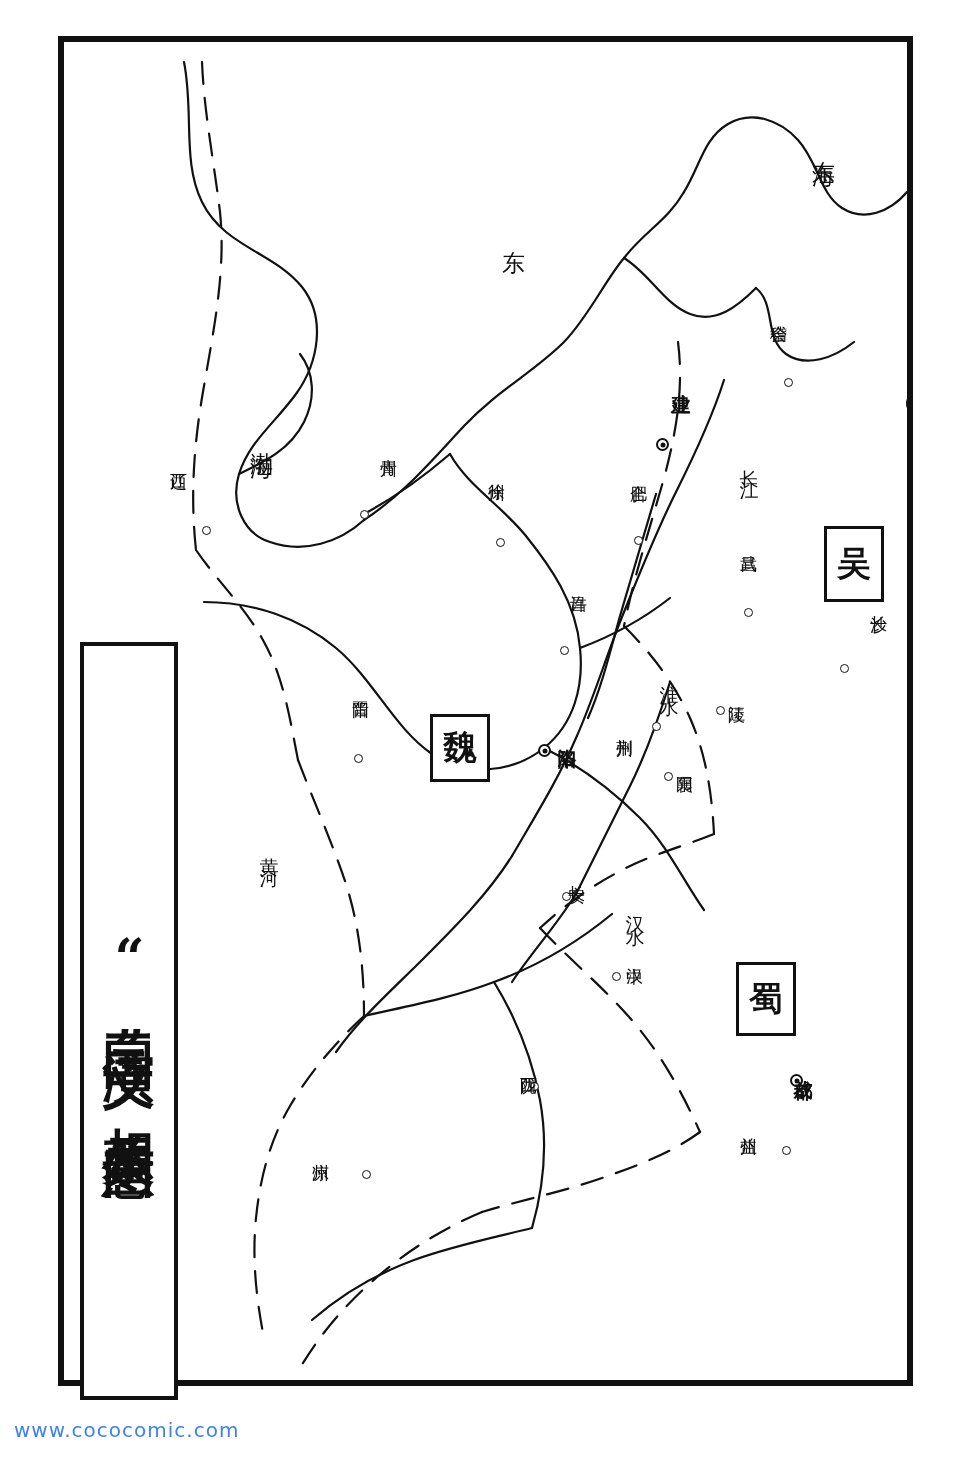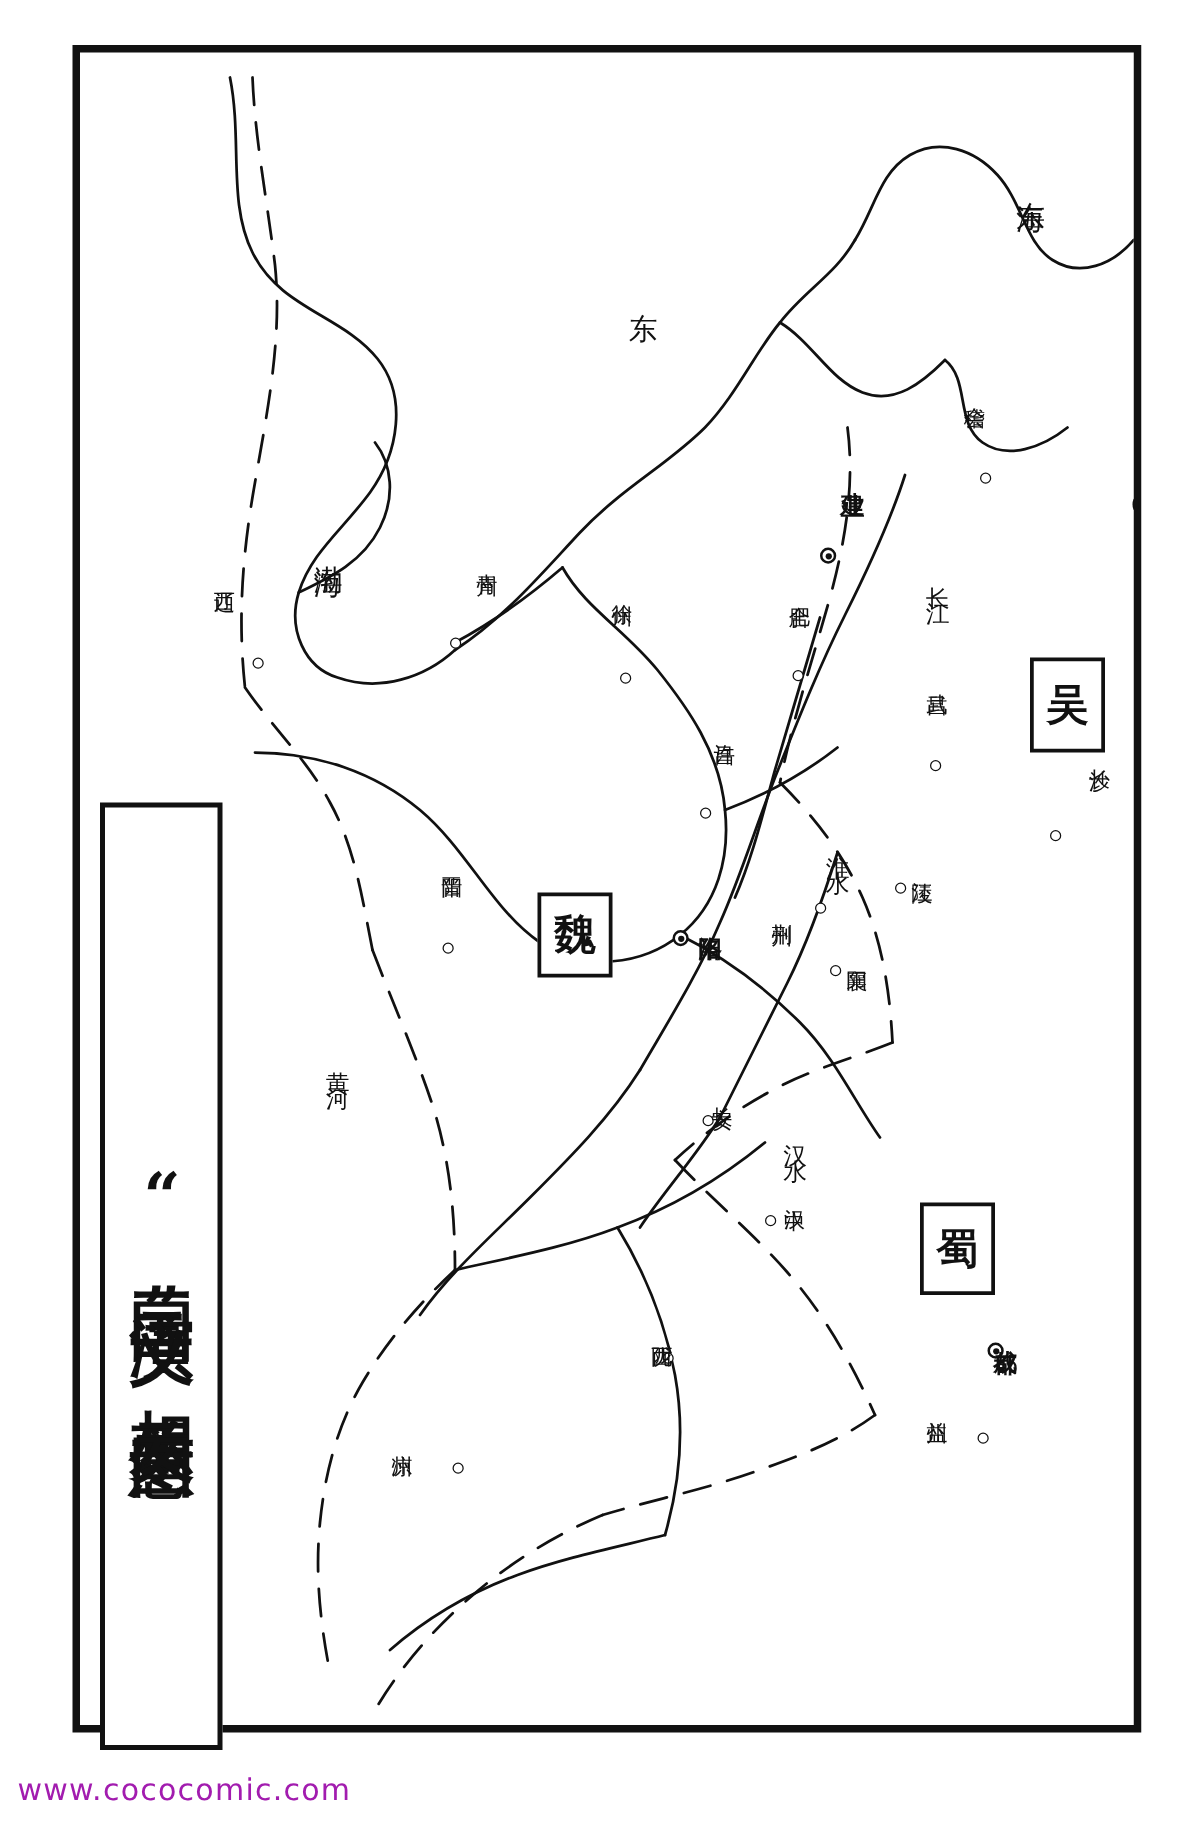--- a/index.html
+++ b/index.html
@@ -56,21 +56,21 @@
     display:flex;align-items:center;justify-content:center;
   }
   #title-text{
     writing-mode:vertical-rl;text-orientation:upright;
     font-family:"DejaVu Serif","Liberation Serif",serif;
     font-weight:bold;font-size:52px;letter-spacing:6px;color:#111;
     white-space:nowrap;
   }
 
   
-  #footer{position:absolute;left:14px;top:1418px;font-size:24px;color:#a21caf;letter-spacing:1px;font-family:"DejaVu Sans","Liberation Sans",sans-serif;}
+  #footer{position:absolute;left:14px;top:1418px;font-size:20px;color:#3b82f6;letter-spacing:1px;font-family:"DejaVu Sans","Liberation Sans",sans-serif;}
 
   
   .speck{position:absolute;background:#111;border-radius:50%;}
 </style>
 </head>
 <body>
 
 <div id="page">
 
   <div id="map-frame">

